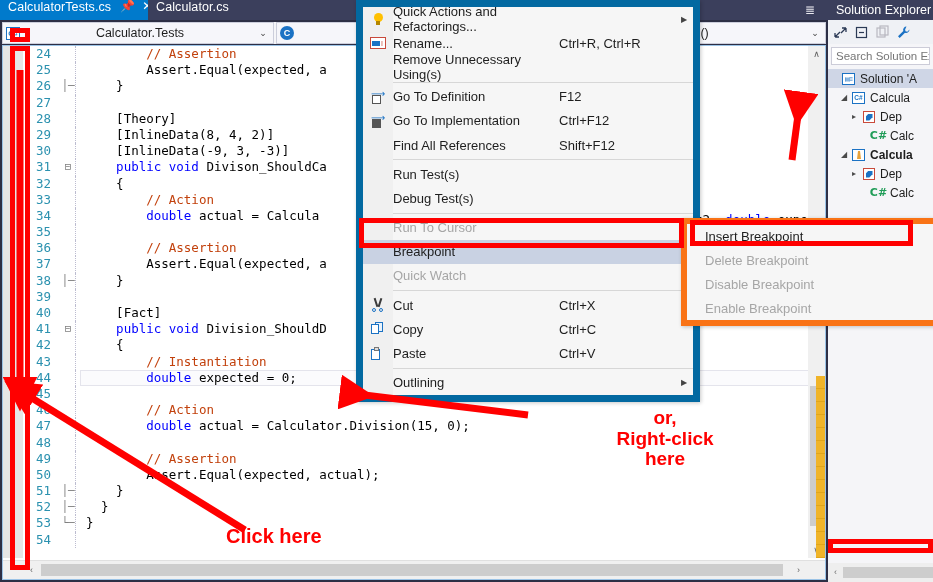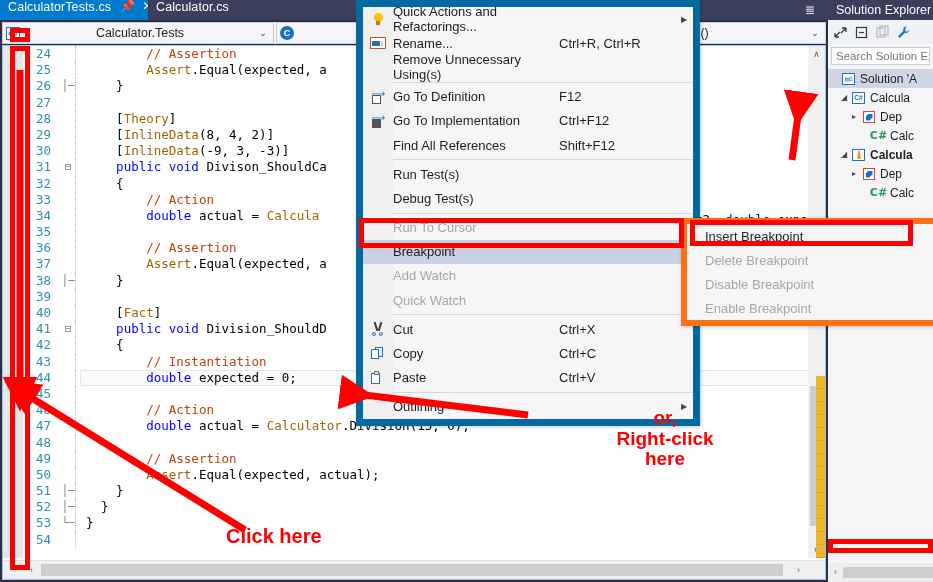--- a/index.html
+++ b/index.html
@@ -47,21 +47,21 @@
 
   .line{position:relative;height:16.2px;white-space:pre;font-family:"DejaVu Sans Mono", monospace;
         font-size:12.5px;line-height:16.2px;}
   .lnum{position:absolute;left:0;width:28px;text-align:right;color:#2b91af;}
   .fold{position:absolute;left:38px;width:14px;text-align:center;color:#808080;font-size:11px;
         font-family:"DejaVu Sans Mono", monospace;}
   .ltext{position:absolute;left:63px;color:#000000;}
   .dotted{position:absolute;left:52px;top:0;bottom:0;width:0;border-left:1px dotted #bcbcd0;}
 
   .k{color:#0000ff;}   
-  .g{color:#a16207;margin-top:48px;}   
+  .g{color:#000000;margin-top:48px;}   
   .c{color:#c2410c;}
 
   .curline{position:absolute;left:57px;right:2px;height:16.2px;border:1px solid #e4e4ec;
            box-sizing:border-box;background:#fbfbfd;}
 
   
   .vscroll{position:absolute;right:0;top:0;width:17px;height:512px;background:#f0f0f0;}
   .vscroll .arrow{position:absolute;left:0;width:17px;height:16px;text-align:center;
                   font-size:9px;color:#606060;line-height:16px;}
   .vscroll .arrow.up{top:0;}
@@ -432,26 +432,20 @@
         <span class="mi-sub"></span>
       </div>
       <div class="mi hl">
         <span class="mi-ico"></span>
         <span class="mi-lbl">Breakpoint</span>
         <span class="mi-key"></span>
         <span class="mi-sub">▶</span>
       </div>
       <div class="mi disabled">
         <span class="mi-ico"></span>
-        <span class="mi-lbl">Add Watch</span>
-        <span class="mi-key"></span>
-        <span class="mi-sub"></span>
-      </div>
-      <div class="mi disabled">
-        <span class="mi-ico"></span>
         <span class="mi-lbl">Quick Watch</span>
         <span class="mi-key"></span>
         <span class="mi-sub"></span>
       </div>
       <div class="sep"></div>
       <div class="mi">
         <span class="mi-ico">
           <span class="cuti">
             <span class="l1"></span>
             <span class="l2"></span>

